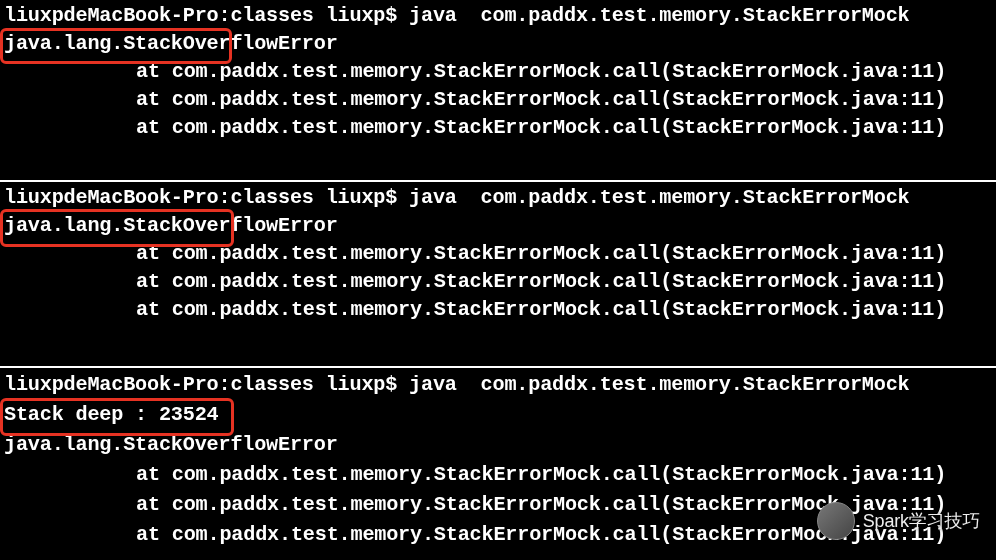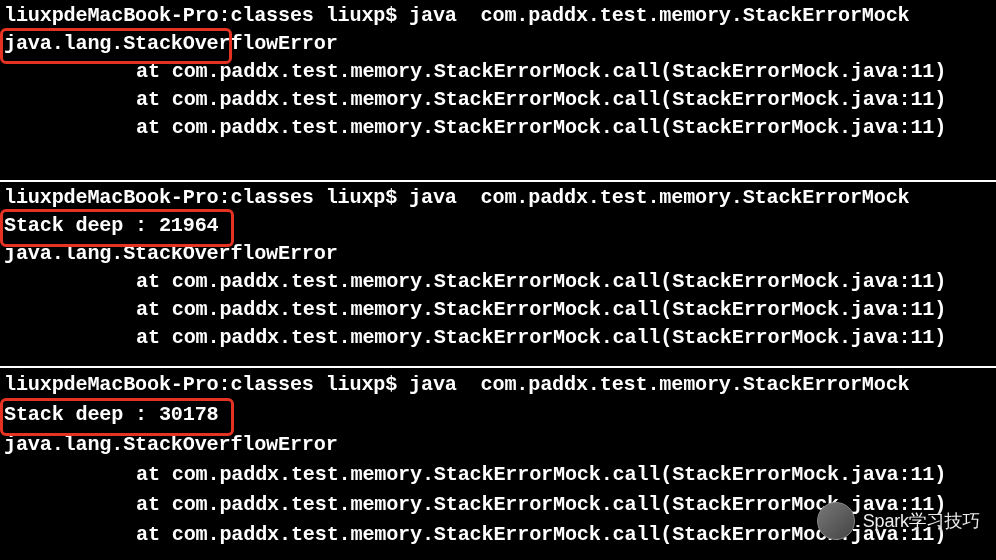--- a/index.html
+++ b/index.html
@@ -75,31 +75,30 @@
     <div class="line">liuxpdeMacBook-Pro:classes liuxp$ java  com.paddx.test.memory.StackErrorMock</div>
     <div class="line">java.lang.StackOverflowError</div>
     <div class="line indent">at com.paddx.test.memory.StackErrorMock.call(StackErrorMock.java:11)</div>
     <div class="line indent">at com.paddx.test.memory.StackErrorMock.call(StackErrorMock.java:11)</div>
     <div class="line indent">at com.paddx.test.memory.StackErrorMock.call(StackErrorMock.java:11)</div>
     <div class="outline" style="left:0px; top:28px; width:226px; height:30px;"></div>
   </div>
 
   <div class="panel" style="height:186px;">
     <div class="line">liuxpdeMacBook-Pro:classes liuxp$ java  com.paddx.test.memory.StackErrorMock</div>
-    <div class="line">Stack deep : 21964</div>
     <div class="line">java.lang.StackOverflowError</div>
     <div class="line indent">at com.paddx.test.memory.StackErrorMock.call(StackErrorMock.java:11)</div>
     <div class="line indent">at com.paddx.test.memory.StackErrorMock.call(StackErrorMock.java:11)</div>
     <div class="line indent">at com.paddx.test.memory.StackErrorMock.call(StackErrorMock.java:11)</div>
     <div class="outline" style="left:0px; top:27px; width:228px; height:32px;"></div>
   </div>
 
   <div class="panel" style="height:194px; line-height:30px;">
     <div class="line">liuxpdeMacBook-Pro:classes liuxp$ java  com.paddx.test.memory.StackErrorMock</div>
-    <div class="line">Stack deep : 30178</div>
+    <div class="line">Stack deep : 23524</div>
     <div class="line">java.lang.StackOverflowError</div>
     <div class="line indent">at com.paddx.test.memory.StackErrorMock.call(StackErrorMock.java:11)</div>
     <div class="line indent">at com.paddx.test.memory.StackErrorMock.call(StackErrorMock.java:11)</div>
     <div class="line indent">at com.paddx.test.memory.StackErrorMock.call(StackErrorMock.java:11)</div>
     <div class="outline" style="left:0px; top:30px; width:228px; height:32px;"></div>
   </div>
 
   <div class="watermark">
     <div class="wm-avatar"></div>
     <span>Spark学习技巧</span>

